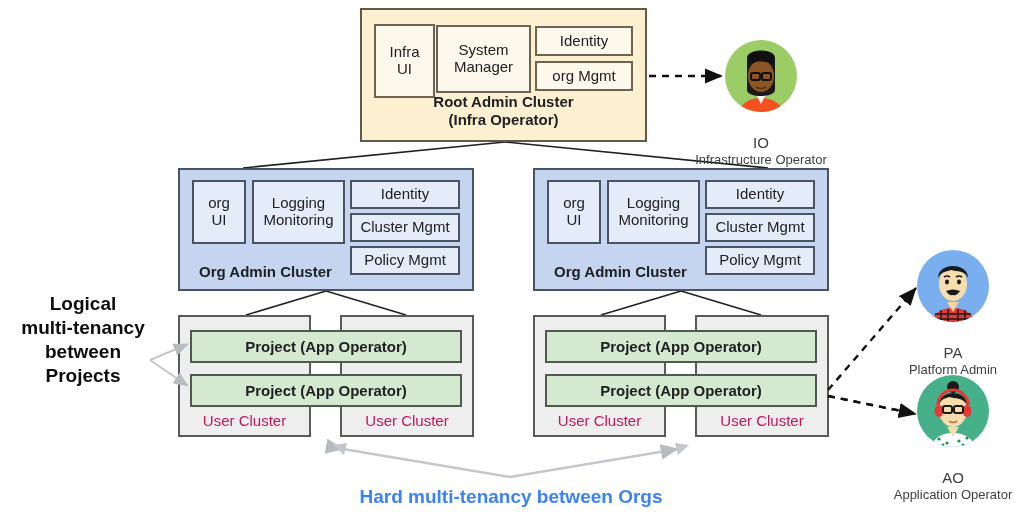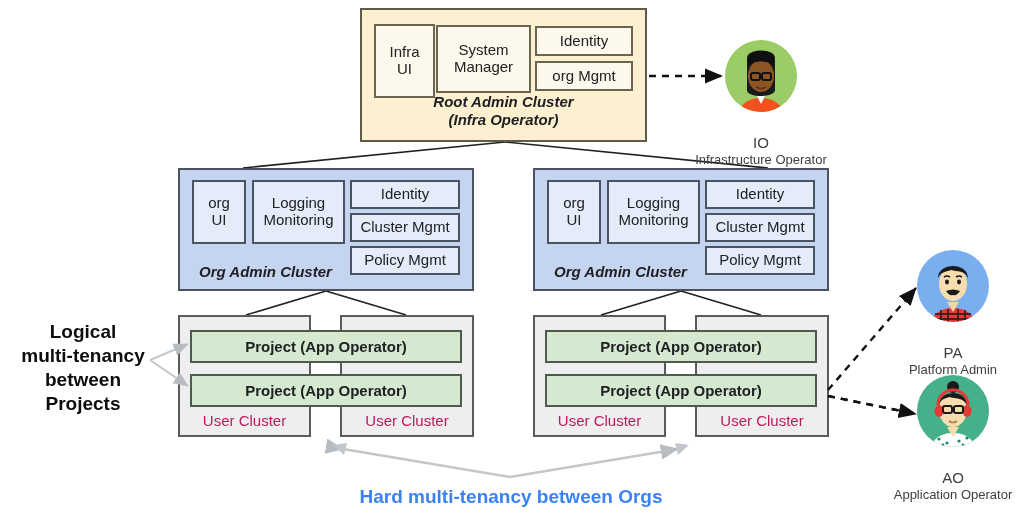--- a/index.html
+++ b/index.html
@@ -34,21 +34,21 @@
     font-size:15px;line-height:1.12;color:#202124;
   }
   .tile-project{
     background:#d5e8d0;border:2px solid #4e5a4e;
     font-weight:bold;font-size:15px;color:#202124;
     z-index:6;
   }
 
   .cluster-title{
     position:absolute;text-align:center;font-weight:bold;font-size:15px;
-    line-height:1.22;color:#202124;font-style:italic;
+    line-height:1.22;color:#202124;
   }
   .user-label{
     position:absolute;text-align:center;font-size:15px;color:#be185d;
   }
 
   
   .caption-left{
     position:absolute;text-align:center;font-weight:bold;font-size:19px;
     line-height:1.26;color:#0d0d0d;
   }
@@ -212,21 +212,21 @@
 
   <path d="M 150 360 L 188 344" stroke="#c3c7cb" stroke-width="2" fill="none" marker-end="url(#arrowGray)"></path>
   <path d="M 150 360 L 188 386" stroke="#c3c7cb" stroke-width="2" fill="none" marker-end="url(#arrowGray)"></path>
 
   <path d="M 343 449 L 510 477 L 678 449" stroke="#c3c7cb" stroke-width="2.4" fill="none" marker-start="url(#arrowGray)" marker-end="url(#arrowGray)"></path>
   <path d="M 343 449 L 336 446" stroke="#c3c7cb" stroke-width="2.4" fill="none"></path>
   <polygon points="333,445 347,443 344,455" fill="#c3c7cb"></polygon>
   <polygon points="689,445 675,443 678,455" fill="#c3c7cb"></polygon>
 </svg>
 
-<div class="caption-left" style="left:18px;top:320px;width:130px;">
+<div class="caption-left" style="left:18px;top:292px;width:130px;">
   <span>Logical</span><br>
   <span>multi-tenancy</span><br>
   <span>between</span><br>
   <span>Projects</span>
 </div>
 
 <div class="caption-bottom" style="left:0;top:486px;">
   <span>Hard multi-tenancy between Orgs</span>
 </div>
 

